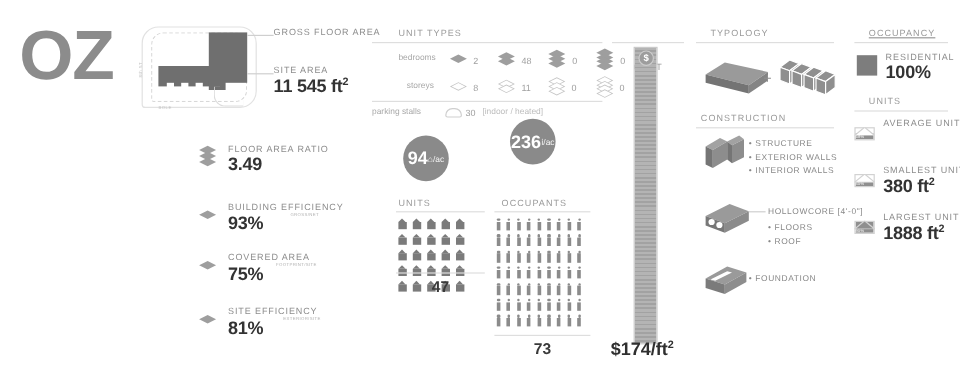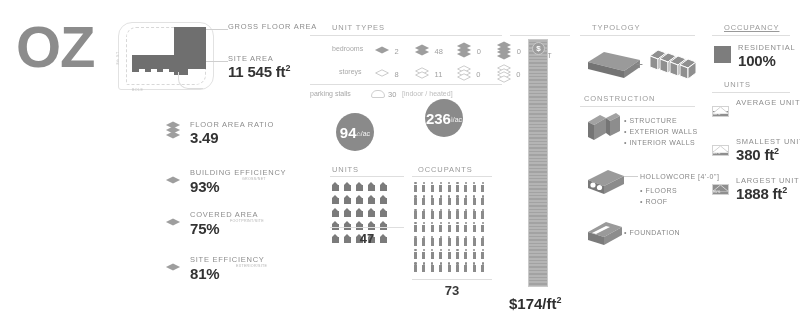--- a/index.html
+++ b/index.html
@@ -372,21 +372,21 @@
   </div>
 <div class="rule abs" style="left:412px;top:279px;width:80px;"></div>
 <div class="abs gtot" style="left:412px;top:283px;width:80px;">73</div>
 
 <div class="abs sect-title" style="left:528px;top:23px;margin-top:28px;">COST</div>
 <div class="rule abs" style="left:510px;top:35px;width:60px;"></div>
 <div class="abs" id="costbar" style="left:528px;top:39px;width:20px;height:248px;"></div>
 <div class="coin abs" style="left:532px;top:42px;">
   <span>$</span>
 </div>
-<div class="abs" id="costval" style="left:509px;top:295px;">
+<div class="abs" id="costval" style="left:509px;top:282px;">
   <span>$174/ft</span><sup style="font-size:9px;">2</sup>
 </div>
 
 <div class="abs sect-title" style="left:592px;top:23px;">TYPOLOGY</div>
 <div class="rule abs" style="left:580px;top:35px;width:115px;"></div>
 
 <div class="abs" style="left:586px;top:48px;">
   <svg width="56" height="34" viewBox="0 0 56 34">
     <polygon points="2,14 18,4 54,12 38,23" fill="#9a9a9a"></polygon>
     <polygon points="2,14 38,23 38,30 2,21" fill="#747474"></polygon>

